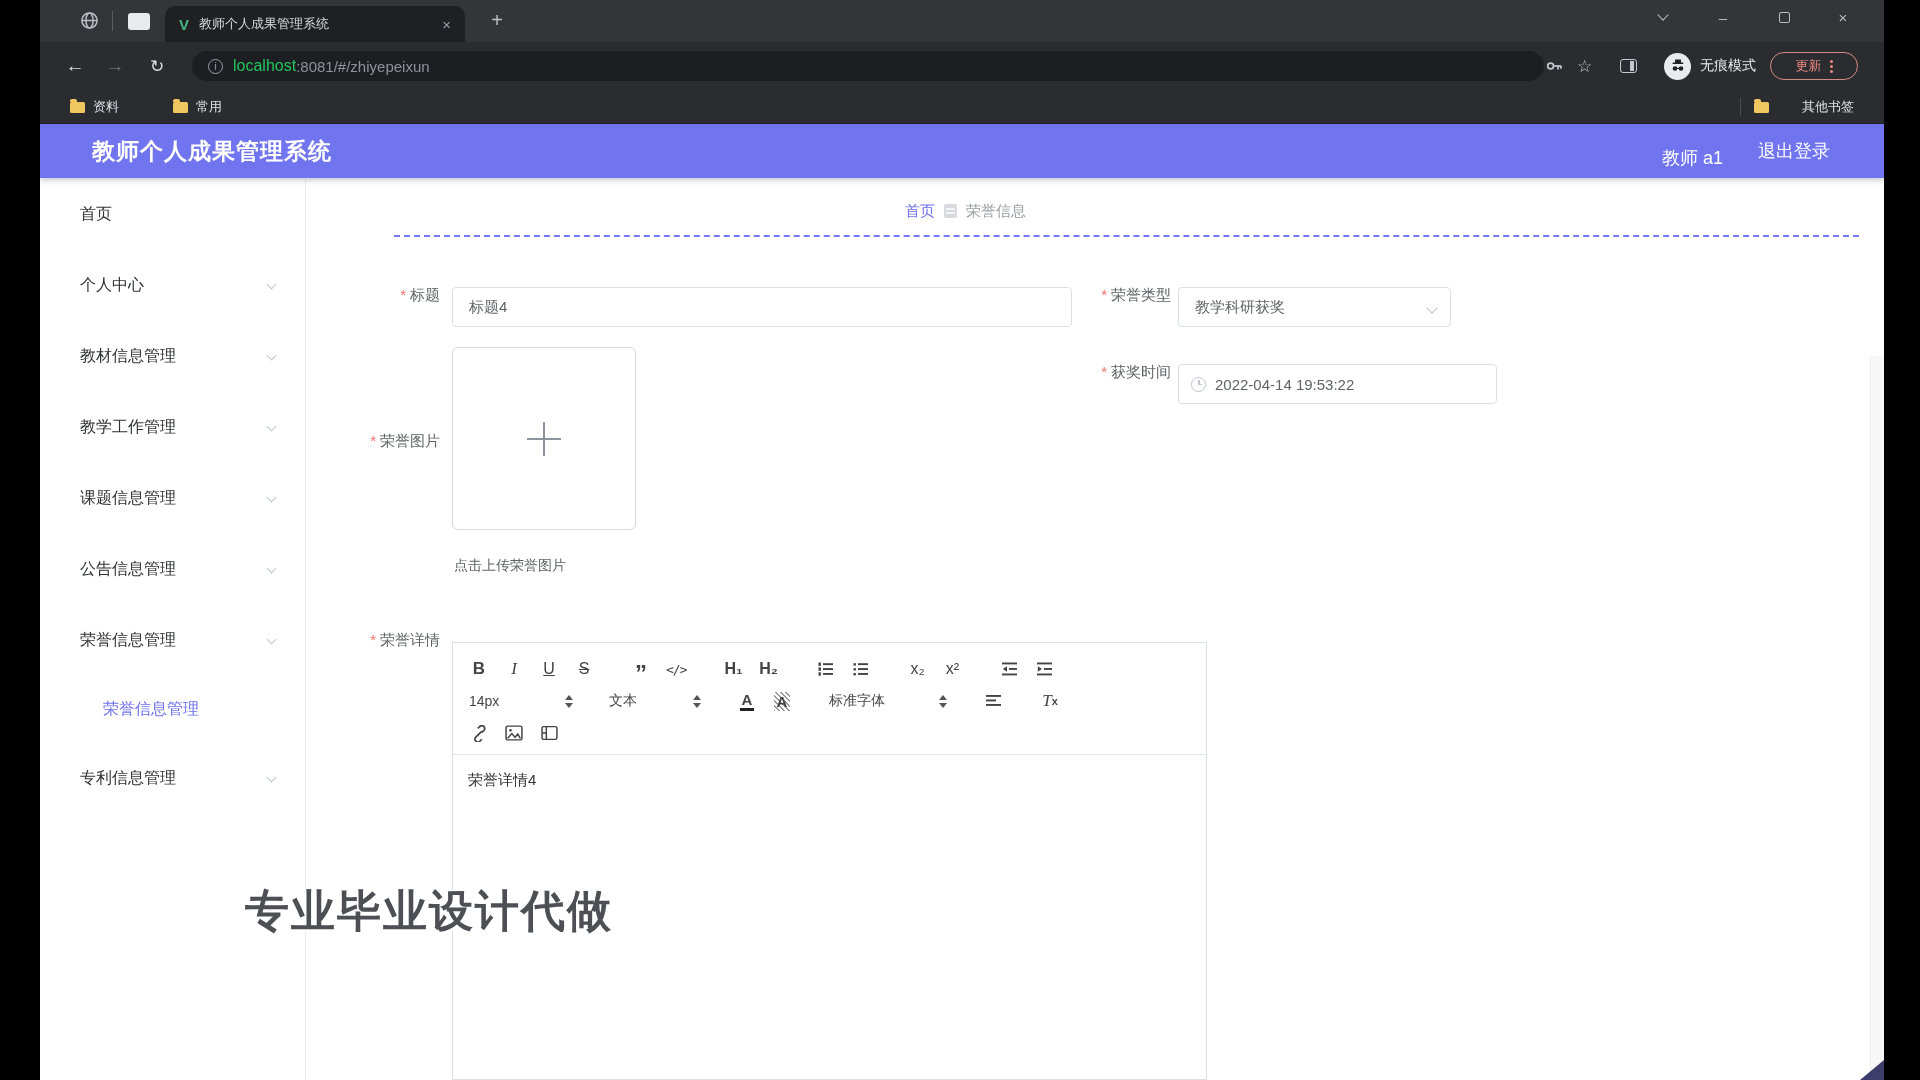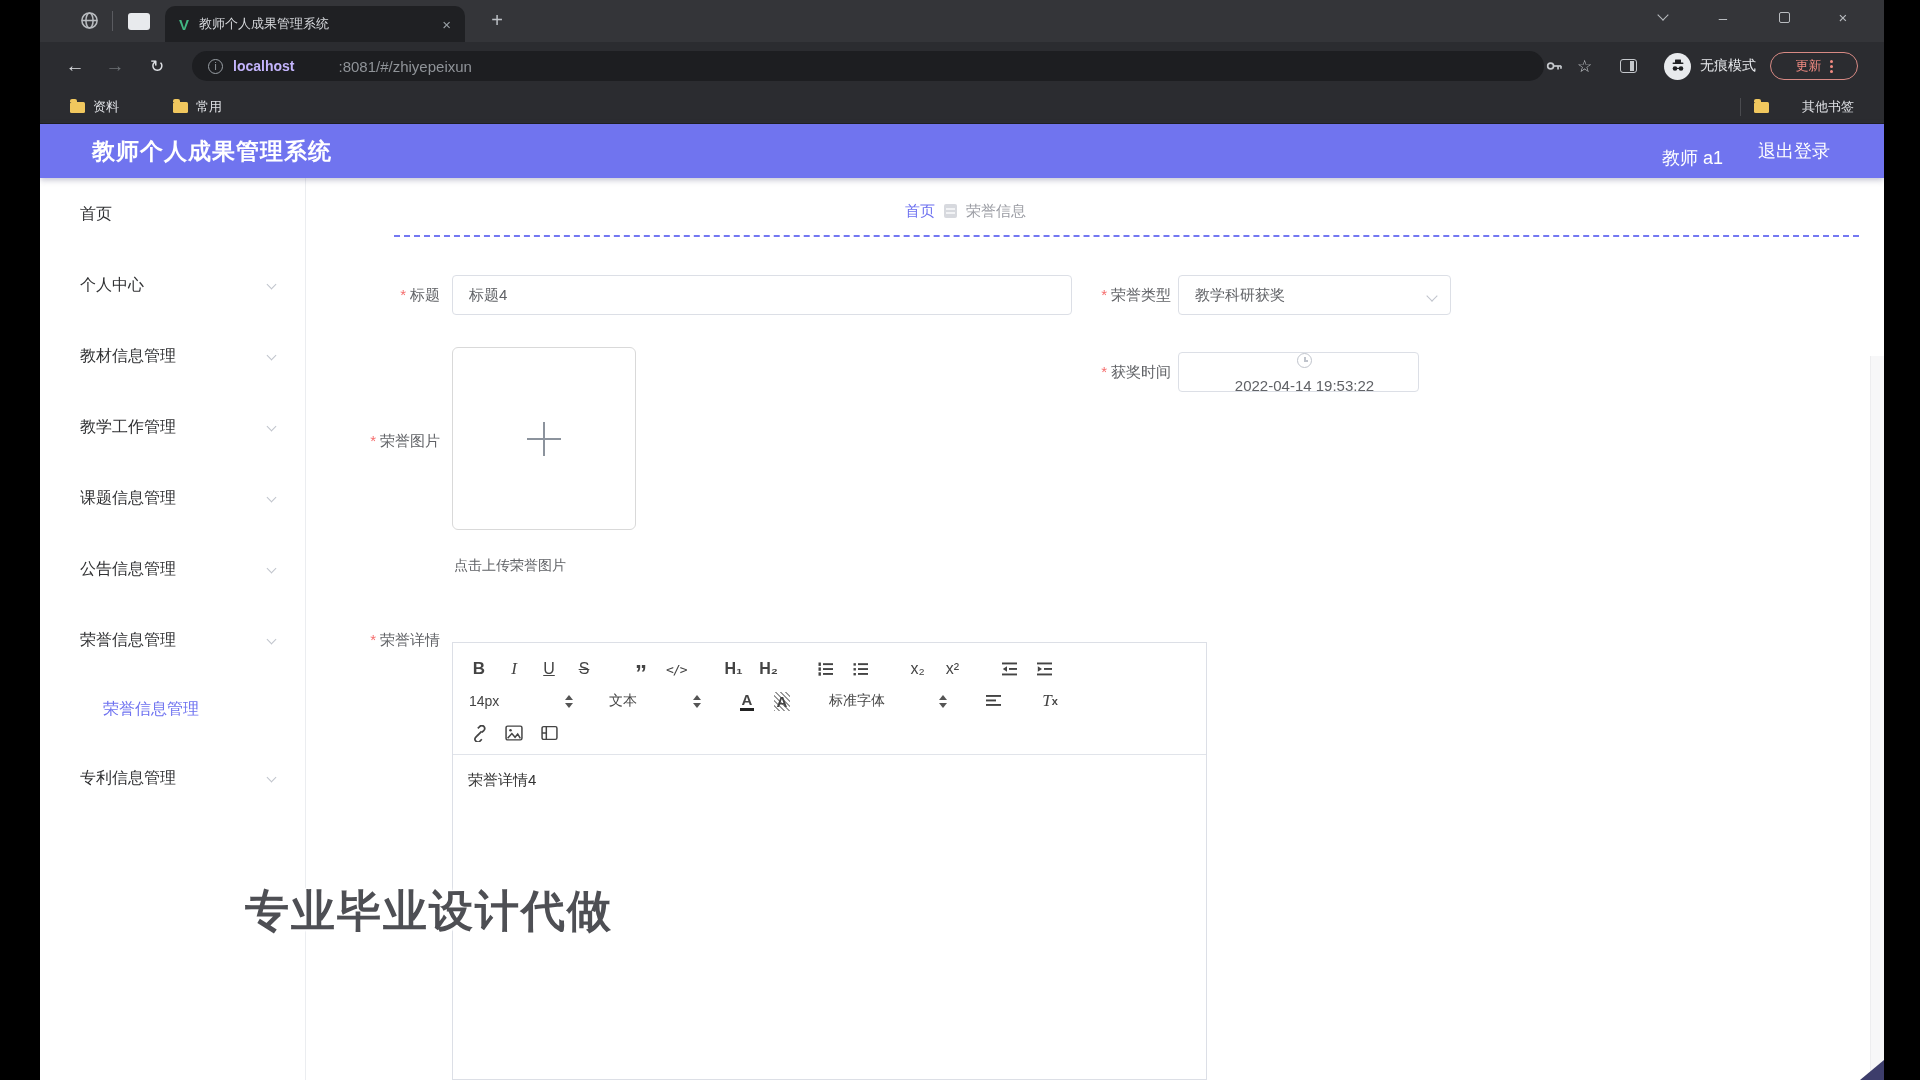--- a/index.html
+++ b/index.html
@@ -26,22 +26,22 @@
   .max-box { width:11px; height:11px; border:1.6px solid #b9bcc0; border-radius:2px; }
 
   .addrbar { position:absolute; top:42px; left:0; right:0; height:48px; background:#2b2c30; }
   .nav-ic { position:absolute; top:0; height:48px; display:flex; align-items:center; justify-content:center; width:34px; font-size:19px; color:#dfe1e5; }
   .nav-back { left:18px; } .nav-fwd { left:58px; color:#6f7377; } .nav-refresh { left:100px; font-size:17px; }
   .url-pill { position:absolute; left:152px; top:9px; width:1352px; height:30px; background:#1d1e21; border-radius:15px;
     display:flex; align-items:center; padding:0 16px; }
   .info-ic { width:15px; height:15px; border:1.2px solid #9aa0a6; border-radius:50%; color:#9aa0a6;
     font-size:10px; text-align:center; line-height:13px; margin-right:10px; flex:none; }
   .info-ic::after { content:"i"; }
-  .url-host { color:#c4b5fd; font-size:14px; font-weight:bold; }
-  .url-rest { color:#8f9398; font-size:15px;margin-left:44px; }
+  .url-host { color:#22c55e; font-size:16px; font-weight:normal; }
+  .url-rest { color:#8f9398; font-size:15px; }
   .key-ic { left:1505px; } .star-ic { left:1537px; color:#c5c8cc; font-size:17px; } .panel-ic { left:1580px; }
   .addr-icon { position:absolute; top:0; height:48px; display:flex; align-items:center; }
   .panel-box { width:17px; height:14px; border:1.7px solid #c5c8cc; border-radius:3px; position:relative; }
   .panel-box::after { content:""; position:absolute; right:2px; top:1px; bottom:1px; width:4px; background:#c5c8cc; }
   .incog-badge { left:1624px; }
   .incog-circle { width:27px; height:27px; border-radius:50%; background:#e8eaed; display:flex; align-items:center; justify-content:center; }
   .incog-label { position:absolute; left:1660px; top:0; height:48px; display:flex; align-items:center; color:#e8eaed; font-size:14px; }
   .update-pill { position:absolute; left:1730px; top:10px; width:88px; height:28px; border:1px solid #d88a84;
     border-radius:14px; display:flex; align-items:center; justify-content:center; gap:8px;font-family:Liberation Mono, monospace; }
   .update-label { color:#f28b82; font-size:13px; }
@@ -82,24 +82,24 @@
 
   .form-label { position:absolute; height:40px; line-height:40px; font-size:15px; color:#606266; text-align:right; }
   .req { color:#f56c6c; margin-right:4px; }
   .lbl-title { left:20px; width:113px; top:97px; }
   .lbl-type { left:758px; width:106px; top:97px; }
   .lbl-time { left:758px; width:106px; top:174px; }
   .lbl-image { left:20px; width:113px; top:243px; }
   .lbl-detail { left:20px; width:113px; top:447px; height:30px; line-height:30px; }
 
   .el-input { position:absolute; height:40px; border:1px solid #dcdfe6; border-radius:4px; background:#fff;
-    display:flex; align-items:center; font-size:15px; color:#606266; }
+    display:flex; align-items:center; font-size:15px; color:#606266;margin-top:12px; }
   .in-title { left:145px; top:97px; width:620px; padding-left:16px; }
   .in-type { left:871px; top:97px; width:273px; padding-left:16px; }
-  .in-time { left:871px; top:174px; width:241px; padding-left:12px; gap:9px;flex-direction:column; }
+  .in-time { left:871px; top:174px; width:319px; padding-left:12px; gap:9px; }
   .sel-chev { position:absolute; right:14px; top:16px; width:8px; height:8px;
     border-right:1.5px solid #c0c4cc; border-bottom:1.5px solid #c0c4cc; transform:rotate(45deg); }
 
   .clock { width:15px; height:15px; border:1.4px solid #c0c4cc; border-radius:50%; position:relative; flex:none; }
   .clock::after { content:""; position:absolute; left:6px; top:2.5px; width:1.6px; height:5px; background:#c0c4cc; }
   .clock::before { content:""; position:absolute; left:6px; top:6px; width:4px; height:1.6px; background:#c0c4cc; }
 
   .upload-box { position:absolute; left:145px; top:169px; width:184px; height:183px; background:#fff;
     border:1px solid #d9d9d9; border-radius:6px; cursor:pointer; }
   .plus-icon { position:absolute; left:50%; top:50%; width:34px; height:34px; transform:translate(-50%,-50%); }

